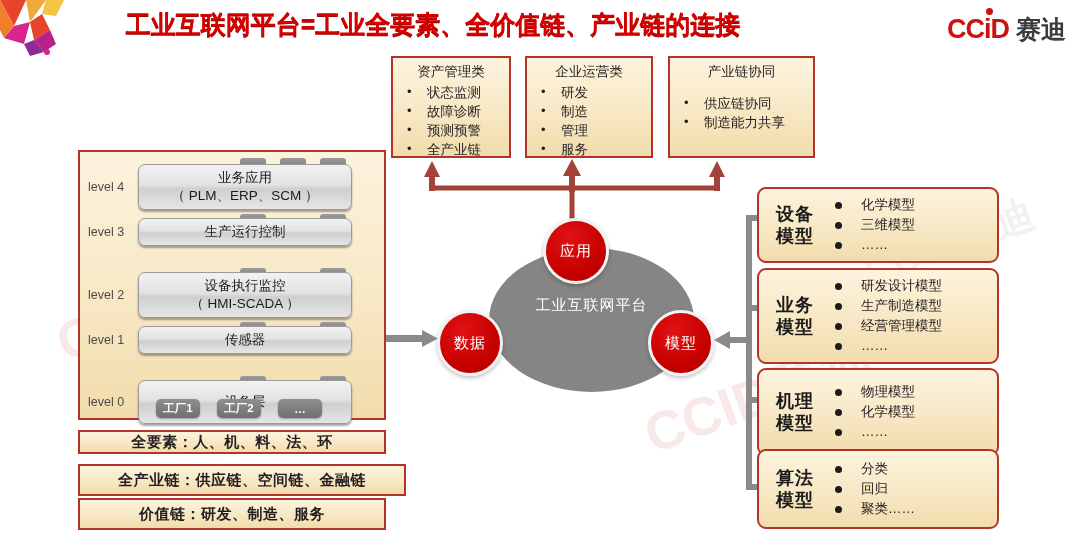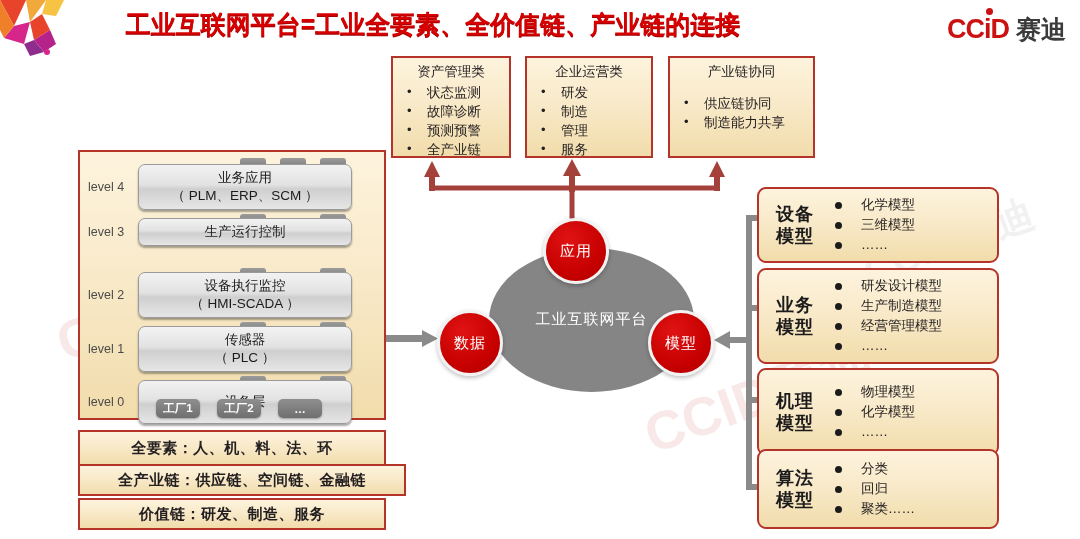--- a/index.html
+++ b/index.html
@@ -70,21 +70,21 @@
   
   .strip{padding:0;display:flex;align-items:center;justify-content:center;}
   .strip span{font-size:15px;font-weight:bold;color:#231f20;letter-spacing:.5px;}
 
   
   .ellipse{
     position:absolute;left:489px;top:248px;width:205px;height:144px;
     background:#858585;border-radius:50%;
   }
   .ellipse-label{
-    position:absolute;left:489px;top:310px;width:205px;text-align:center;
+    position:absolute;left:489px;top:296px;width:205px;text-align:center;
     font-size:15px;color:#ffffff;letter-spacing:1px;
   }
   .bubble{
     position:absolute;border-radius:50%;
     background:radial-gradient(circle at 38% 30%,#e01313 0%,#c70000 60%,#b00000 100%);
     border:3px solid #f2f2f2;
     box-shadow:0 2px 4px rgba(0,0,0,.25);
     display:flex;align-items:center;justify-content:center;
     color:#ffffff;font-size:15px;letter-spacing:1px;
   }
@@ -218,40 +218,39 @@
     </div>
   </div>
 
   <div class="nub" style="left:160px;top:170px;"></div>
   <div class="nub" style="left:240px;top:170px;"></div>
 
   <div class="level-row" style="left:0px;top:174px;">
     <div class="level-label">level 1</div>
     <div class="level-plate">
       <div class="l1">传感器</div>
-      <div class="l2">（ PLC ）</div>
     </div>
   </div>
 
   <div class="nub" style="left:160px;top:224px;"></div>
   <div class="nub" style="left:240px;top:224px;"></div>
 
   <div class="level-row" style="left:0px;top:228px;">
     <div class="level-label">level 0</div>
     <div class="level-plate" style="padding:12px 0;">
       <div class="l1">设备层</div>
     </div>
   </div>
 
   <div class="factory-tab" style="left:76px;top:247px;">工厂1</div>
   <div class="factory-tab" style="left:137px;top:247px;">工厂2</div>
   <div class="factory-tab" style="left:198px;top:247px;">…</div>
 </div>
 
-<div class="creambox strip" style="left:78px;top:430px;width:308px;height:36px;">
+<div class="creambox strip" style="left:78px;top:430px;width:308px;height:24px;">
   <span>全要素：人、机、料、法、环</span>
 </div>
 <div class="creambox strip" style="left:78px;top:464px;width:328px;height:32px;">
   <span>全产业链：供应链、空间链、金融链</span>
 </div>
 <div class="creambox strip" style="left:78px;top:498px;width:308px;height:32px;">
   <span>价值链：研发、制造、服务</span>
 </div>
 
 <svg style="position:absolute;left:386px;top:330px;width:56px;height:22px;">

